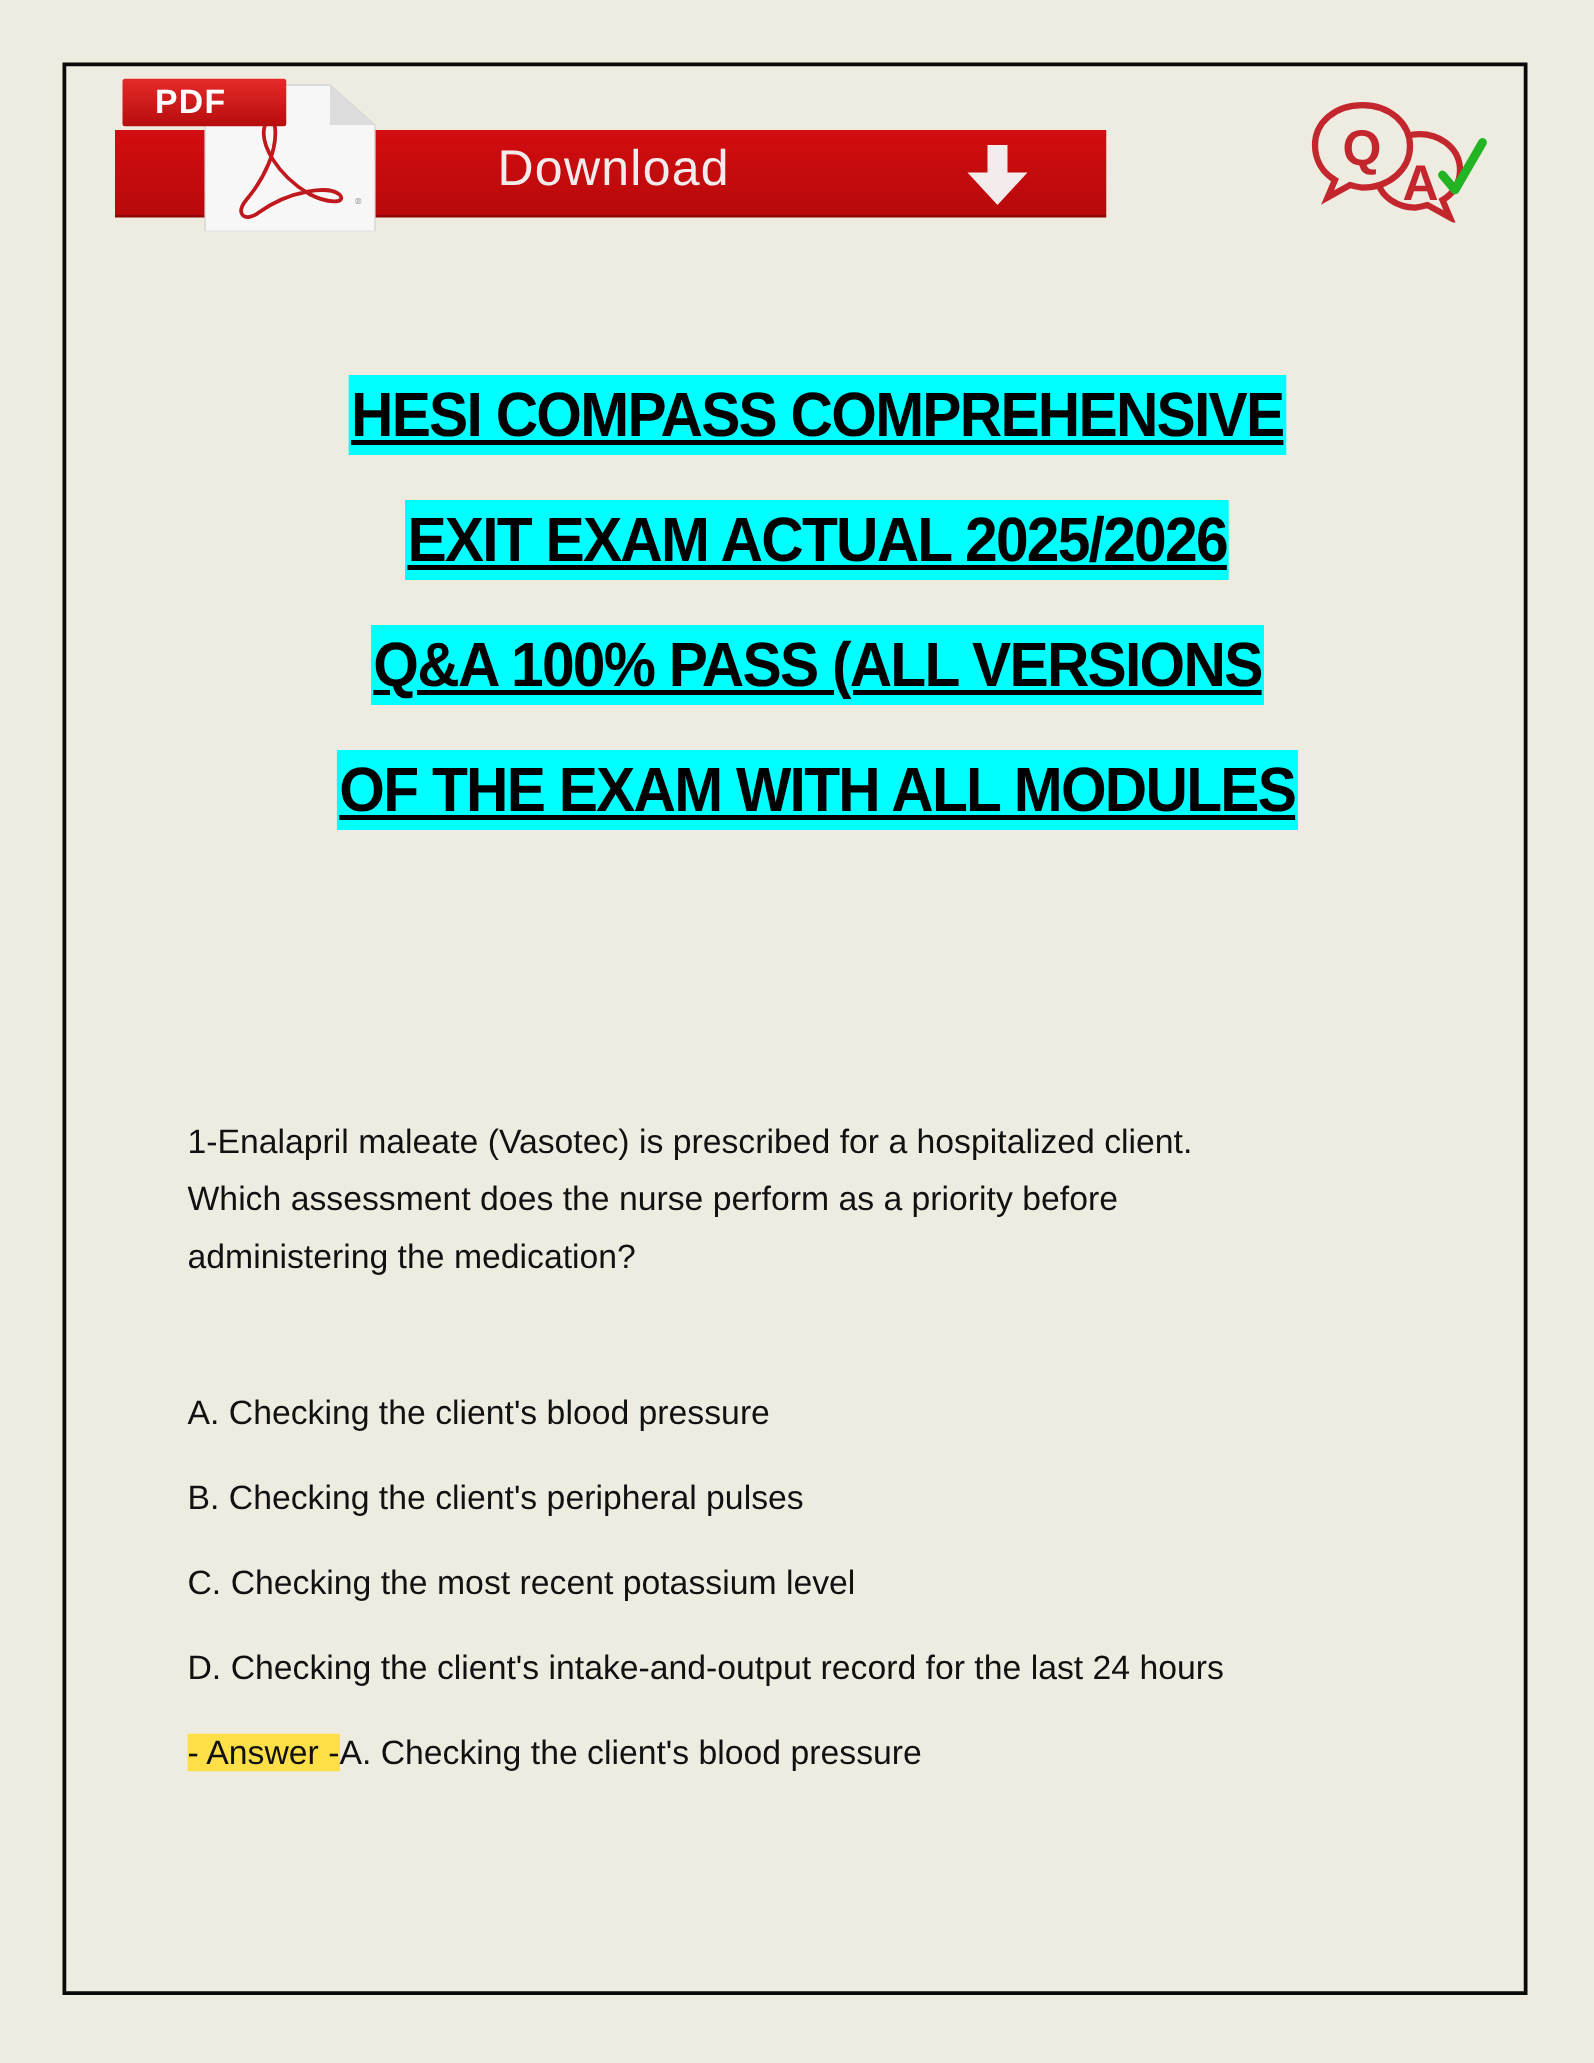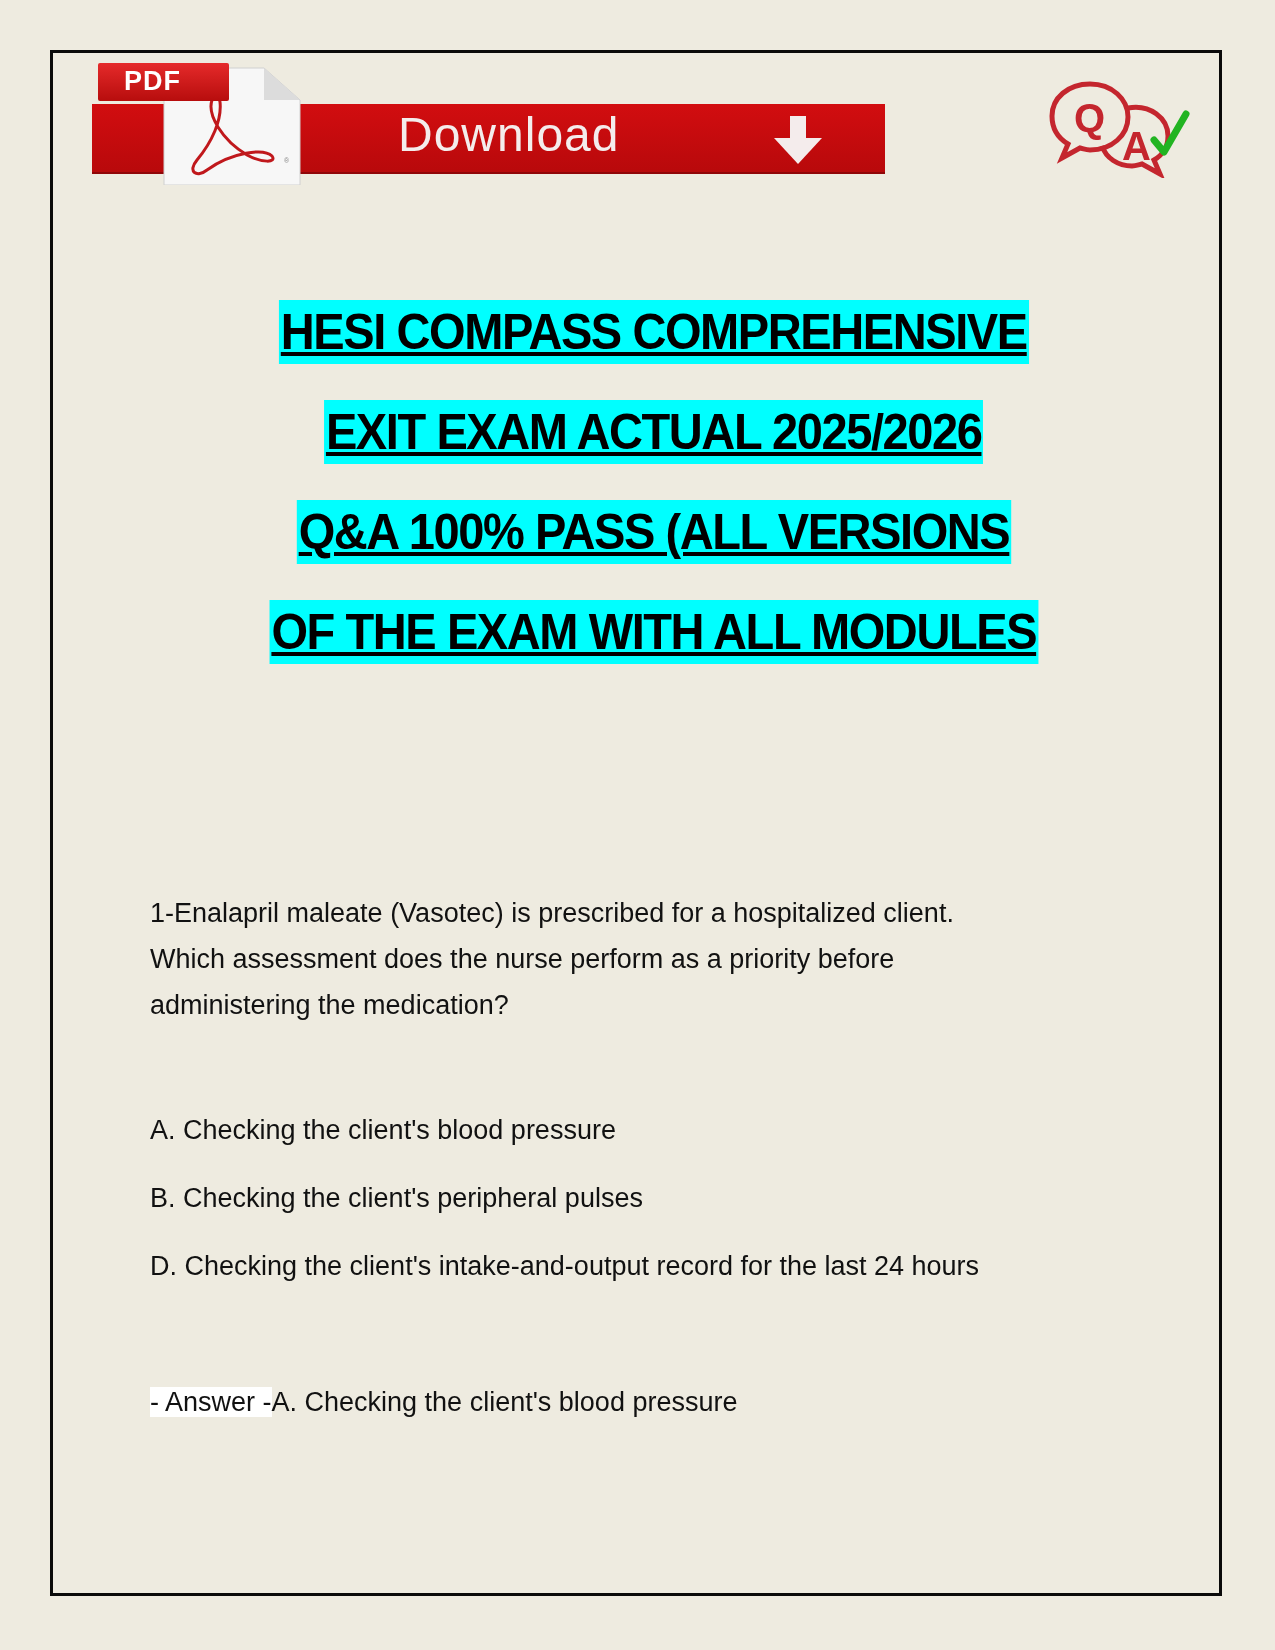--- a/index.html
+++ b/index.html
@@ -36,21 +36,21 @@
       color: #fff; font-weight: bold; font-size: 27px;
       line-height: 36px; padding-left: 26px; box-sizing: border-box;
       letter-spacing: 1px;
     }
     .pdf-banner .doc {
       position: absolute; left: 60px; top: 0;
       width: 150px; height: 125px;
     }
     .pdf-banner .download-label {
       position: absolute; left: 306px; top: 50px;
-      color: #f4ecec; font-size: 48px; line-height: 50px;
+      color: #f4ecec; font-size: 40px; line-height: 50px;
       letter-spacing: 1px;
     }
     .pdf-banner .down-arrow {
       position: absolute; left: 676px; top: 54px;
       width: 60px; height: 52px;
     }
     
     .qa-logo {
       position: absolute; left: 1040px; top: 78px;
       width: 170px; height: 100px;
@@ -98,21 +98,21 @@
     .options .opt {
       line-height: 34px;
       height: 68px;
       margin: 0;
     }
     .answer {
       position: absolute; top: 495px; left: 0; white-space: nowrap;
       line-height: 34px;
     }
     .answer .ans-label {
-      background: #ffffff;
+      background: #fde047;
     }
   </style>
 </head>
 <body>
 
 <div class="page-border"></div>
 
 <div class="pdf-banner">
   <div class="red-bar"></div>
   <svg class="doc" viewBox="0 0 150 125">
@@ -151,18 +151,19 @@
 
 <div class="body-text">
   <div class="question">
     <p>1-Enalapril maleate (Vasotec) is prescribed for a hospitalized client.</p>
     <p>Which assessment does the nurse perform as a priority before</p>
     <p>administering the medication?</p>
   </div>
   <div class="options">
     <p class="opt">A. Checking the client's blood pressure</p>
     <p class="opt">B. Checking the client's peripheral pulses</p>
+    <p class="opt">C. Checking the most recent potassium level</p>
     <p class="opt">D. Checking the client's intake-and-output record for the last 24 hours</p>
   </div>
   <div class="answer">
     <span class="ans-label">- Answer -</span><span>A. Checking the client's blood pressure</span>
   </div>
 </div>
 
 </body></html>

